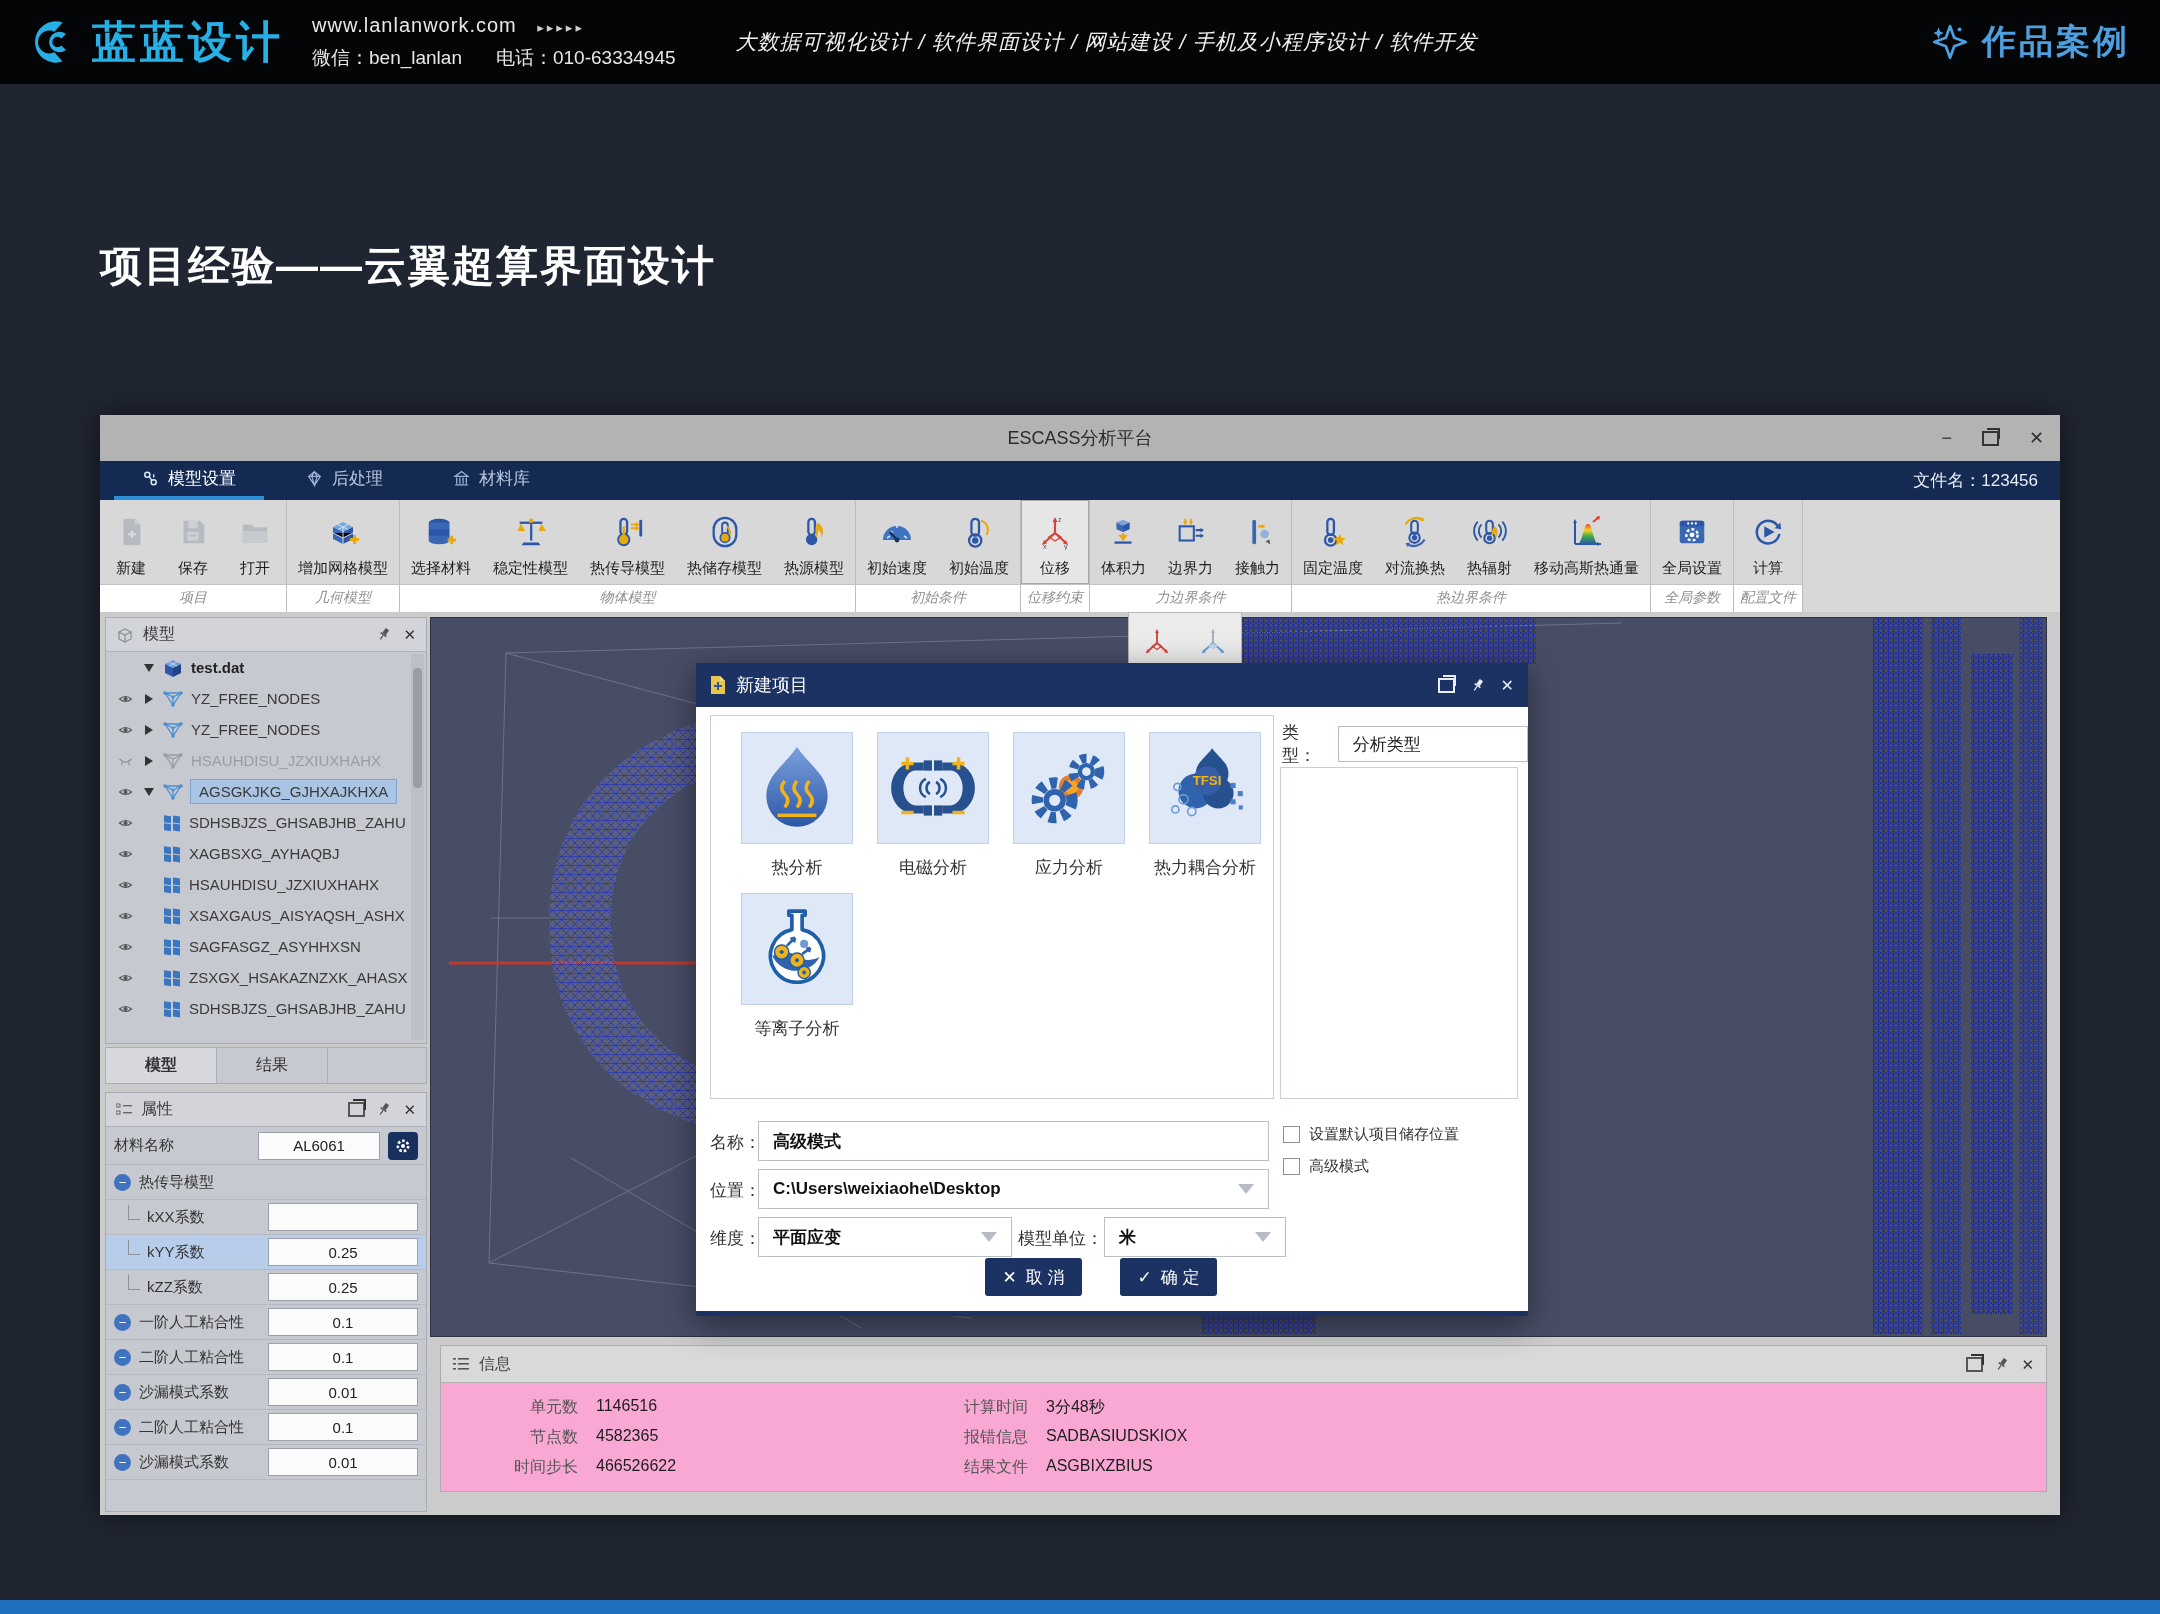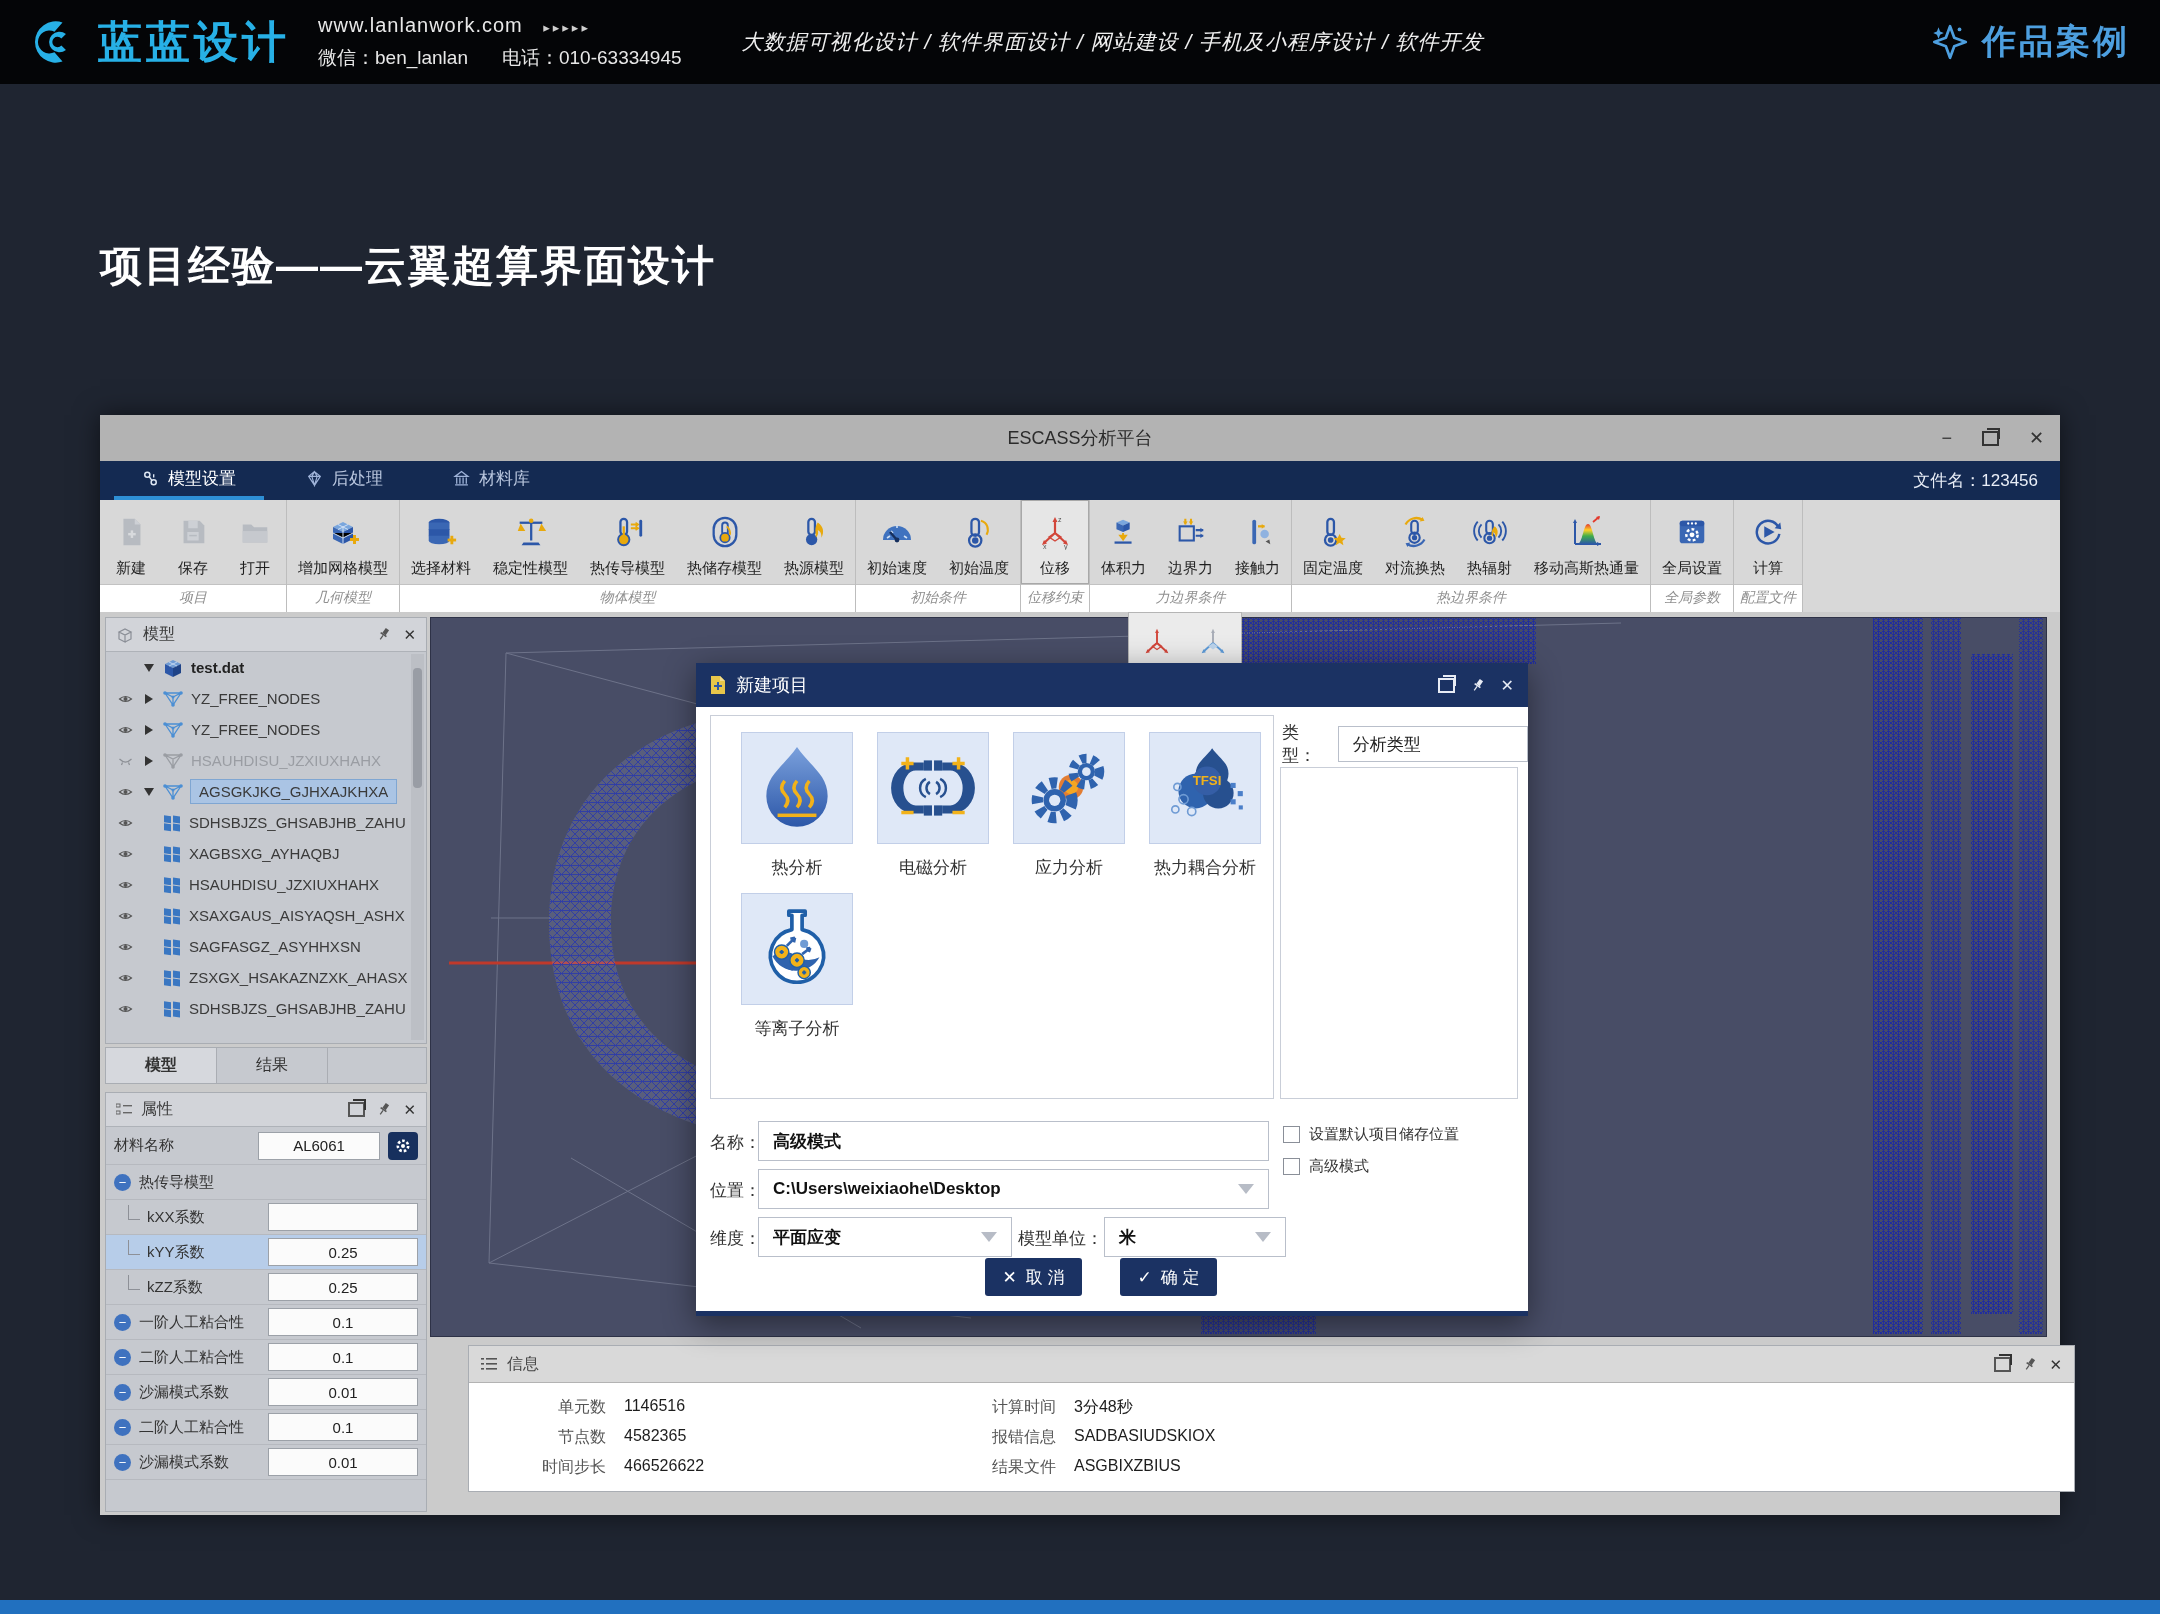--- a/index.html
+++ b/index.html
@@ -1,20 +1,20 @@
 <!DOCTYPE html>
 <html><head>
 <meta charset="utf-8">
 <style>
   html,body{margin:0;padding:0;background:#1f2531;font-family:"Liberation Sans","DejaVu Sans",sans-serif;}
   .stage{position:relative;width:2160px;height:1614px;background:#1f2531;overflow:hidden;}
 
   
   .topbar{position:absolute;left:0;top:0;width:2160px;height:84px;background:#040507;display:flex;align-items:center;}
-  .logo-wrap{display:flex;align-items:center;gap:24px;margin-left:28px;text-align:center;}
+  .logo-wrap{display:flex;align-items:center;gap:18px;margin-left:28px;text-align:center;}
   .logo-text{color:#27b0e6;font-size:44px;font-weight:bold;letter-spacing:4px;}
   .contact{margin-left:28px;color:#e8e8e8;}
   .contact .row1{font-size:20px;letter-spacing:1px;}
   .contact .row1 .arrows{font-size:13px;color:#cfcfcf;margin-left:14px;letter-spacing:3px;}
   .contact .row2{font-size:19px;margin-top:8px;display:flex;gap:34px;}
   .services{margin-left:60px;color:#efefef;font-size:21px;font-style:italic;letter-spacing:1px;white-space:nowrap;}
   .portfolio{margin-left:auto;margin-right:30px;display:flex;align-items:center;gap:12px;color:#4d9fdf;font-size:34px;font-weight:bold;letter-spacing:3px;}
 
   
   .page-title{position:absolute;left:100px;top:238px;color:#fff;font-size:42px;font-weight:bold;letter-spacing:2px;}
@@ -97,21 +97,21 @@
   .type-box{width:186px;height:34px;border:1px solid #b9bfca;display:flex;align-items:center;padding-left:14px;font-size:17px;color:#222;}
   .type-list{position:absolute;left:584px;top:104px;width:236px;height:330px;border:1px solid #c9ced8;background:#fff;}
   .frm-label{position:absolute;font-size:17px;color:#333;}
   .inp{position:absolute;height:38px;border:1px solid #b9bfca;background:#fff;display:flex;align-items:center;padding:0 14px;font-size:17px;color:#111;}
   .inp .caret{margin-left:auto;width:0;height:0;border-left:8px solid transparent;border-right:8px solid transparent;border-top:10px solid #b7bcc6;}
   .cb-row{position:absolute;display:flex;align-items:center;gap:9px;font-size:15px;color:#333;}
   .cb{width:15px;height:15px;border:1px solid #8a8f98;background:#fff;}
   .dlg-btn{position:absolute;width:97px;height:38px;background:#1b3263;color:#fff;border:none;border-radius:3px;display:flex;align-items:center;justify-content:center;gap:9px;font-size:17px;}
 
   
-  .info-panel{position:absolute;left:340px;top:930px;width:1605px;height:145px;background:#ffffff;border:1px solid #a9adb3;margin-left:28px;}
+  .info-panel{position:absolute;left:340px;top:930px;width:1605px;height:145px;background:#f9a8d4;border:1px solid #a9adb3;}
   .info-header{height:36px;background:#d9d9d9;border-bottom:1px solid #b3b3b3;display:flex;align-items:center;gap:10px;padding:0 12px;font-size:16px;color:#444;}
   .info-body{display:grid;grid-template-columns:135px 330px 120px auto;row-gap:9px;padding:14px 0 0 20px;font-size:16px;}
   .ilabel{color:#555;text-align:right;padding-right:18px;}
   .ival{color:#1d1d1d;}
 
   .bottom-strip{position:absolute;left:0;top:1600px;width:2160px;height:14px;background:#2170bf;}
 
   svg{display:block;}
 </style>
 </head>

